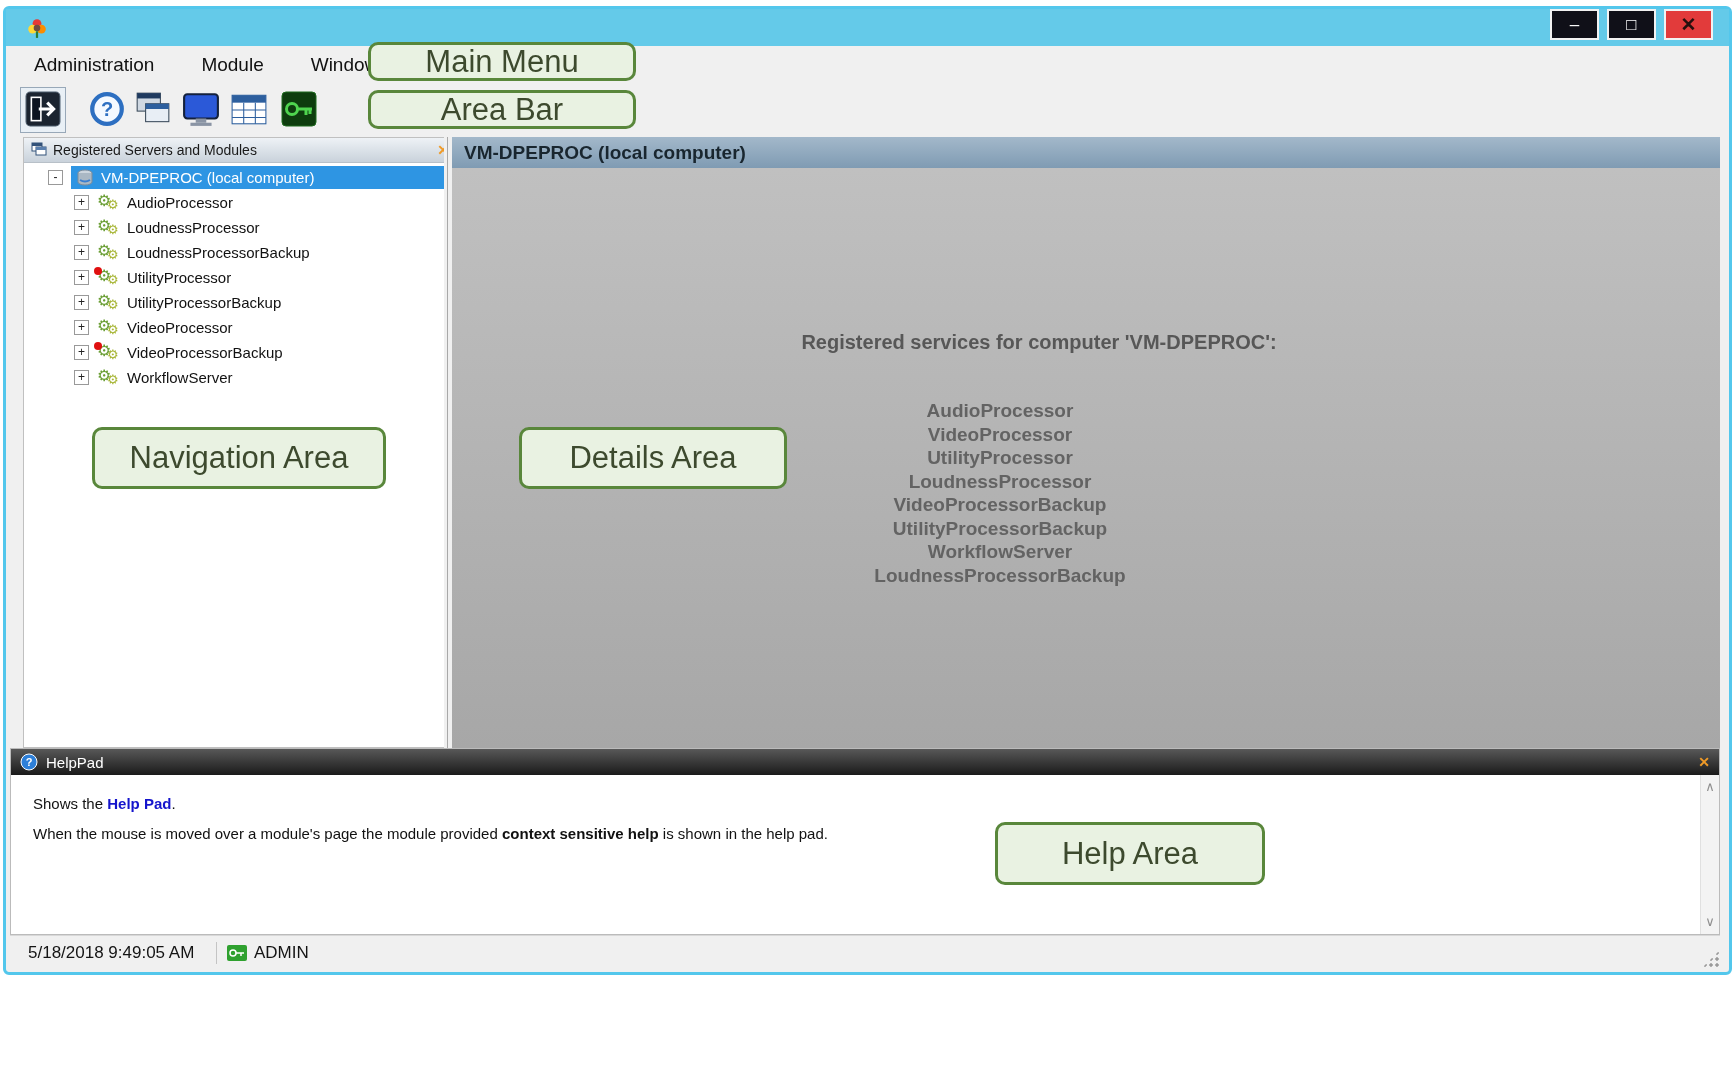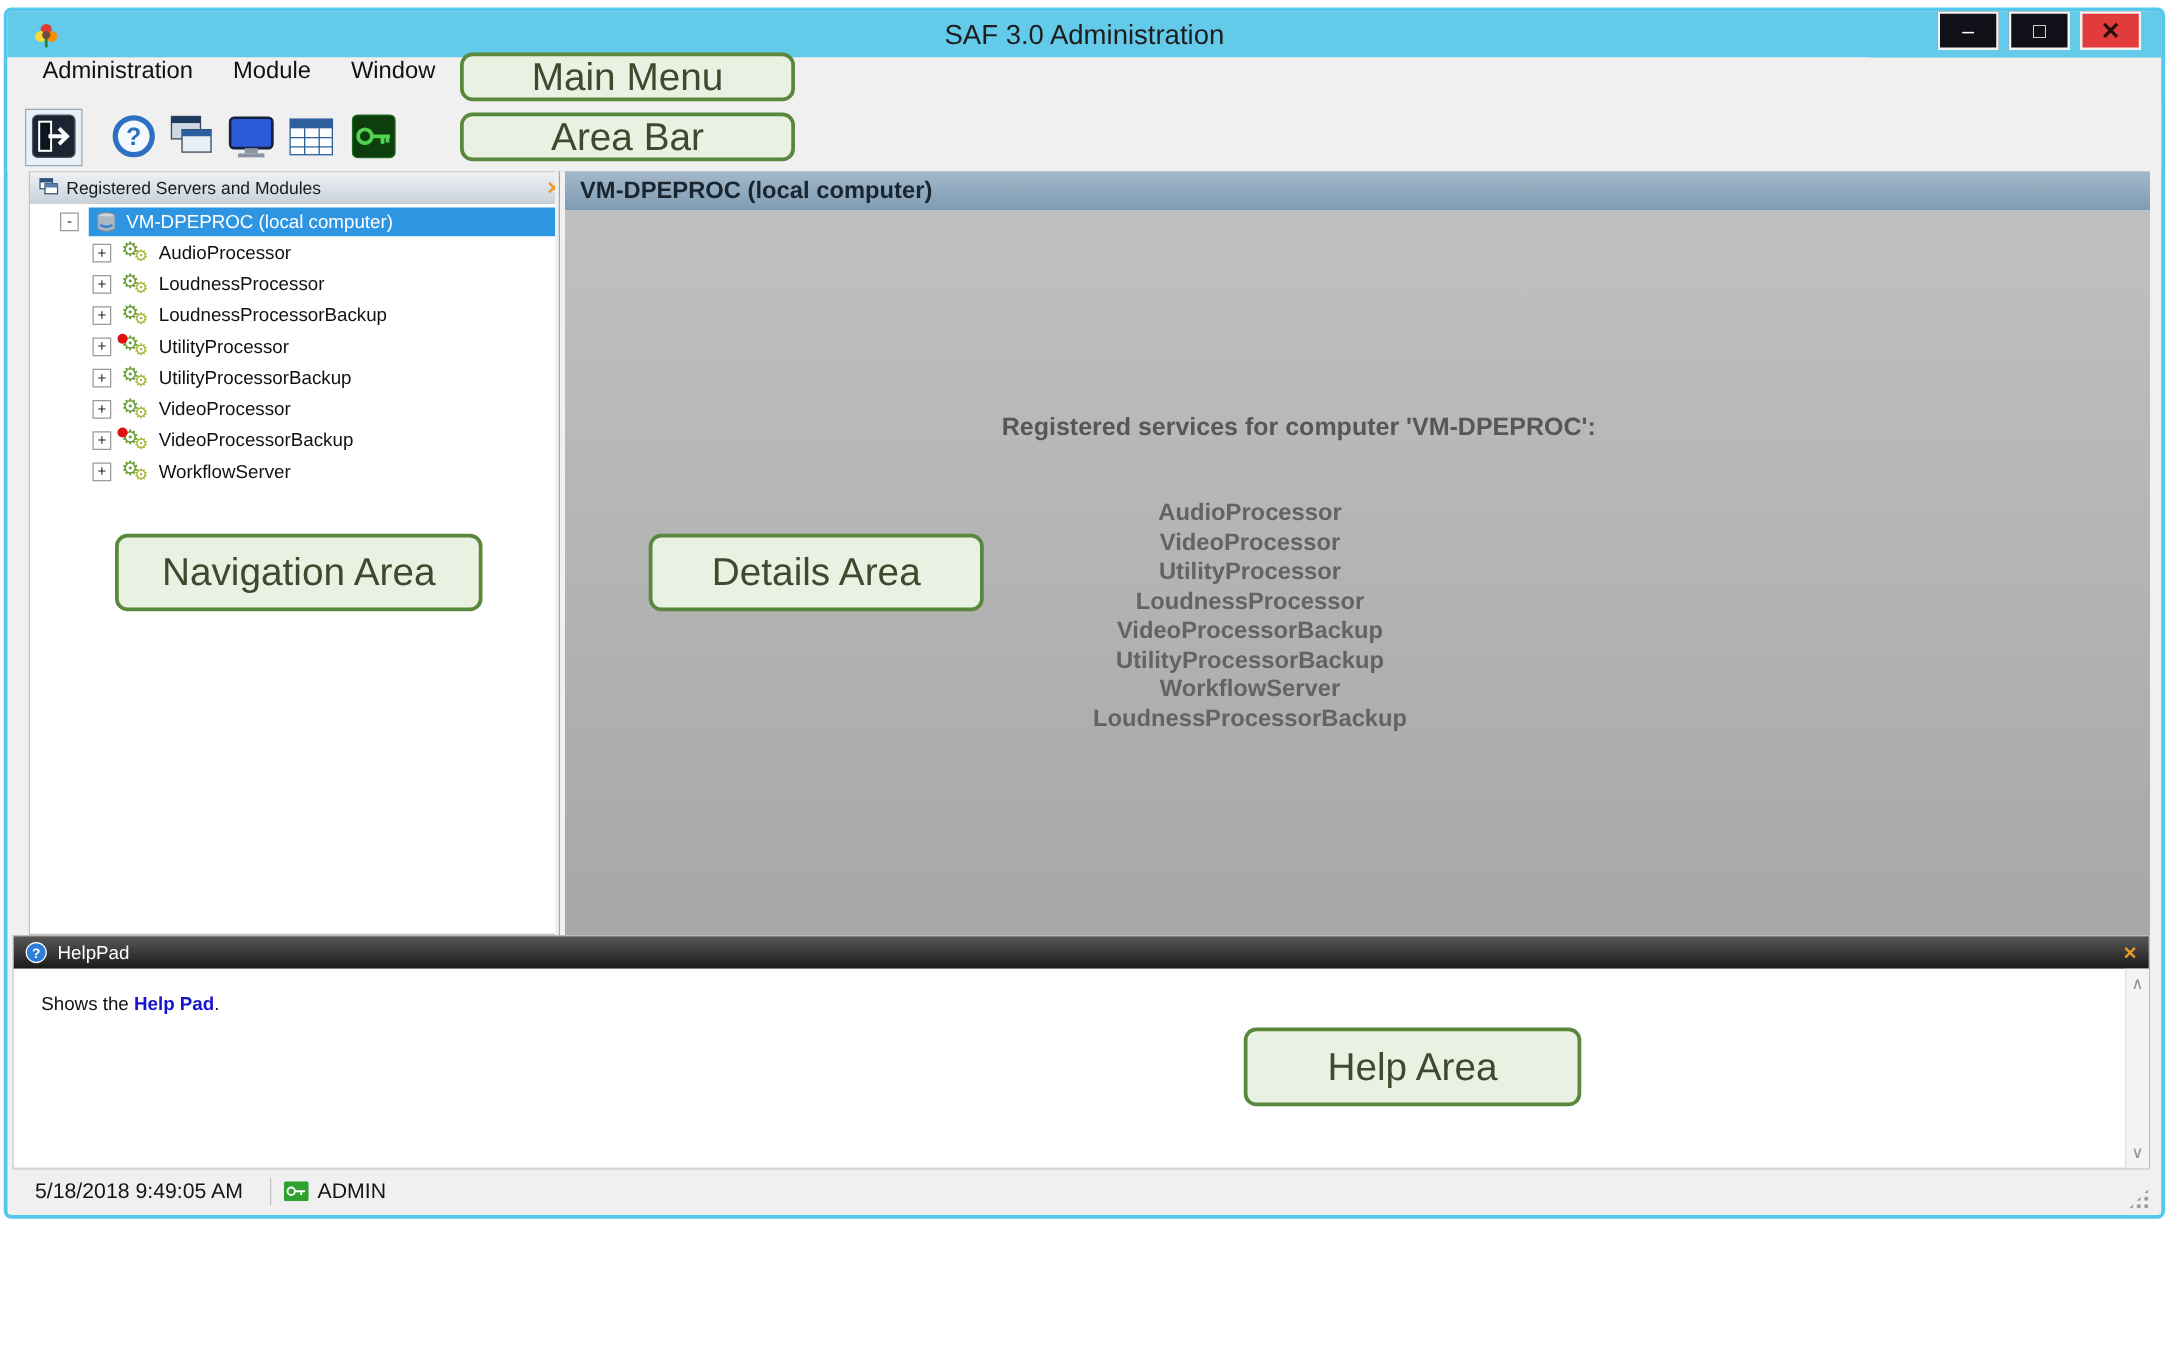--- a/index.html
+++ b/index.html
@@ -17,21 +17,21 @@
   .window-title { position:absolute; left:0; width:100%; text-align:center;
     font-size:22px; color:#1d1d1d; }
   .window-controls { position:absolute; top:9px; right:22px; display:flex; gap:8px; z-index:6; }
   .win-btn { width:49px; height:31px; border:2px solid #f2f2f2; display:flex;
     align-items:center; justify-content:center; font-size:17px; cursor:default; }
   .win-btn.min,.win-btn.max { background:#101018; color:#ffffff; }
   .win-btn.close { background:var(--close-red,#e23b3b); color:#26100e; font-weight:bold; font-size:19px; }
 
   
   .menubar { position:absolute; left:6px; top:46px; width:1488px; height:37px;
-    background:#f0f0f0; display:flex; align-items:flex-start; gap:32px; padding-left:28px;
+    background:#f0f0f0; display:flex; align-items:center; gap:47px; padding-left:28px;
     font-size:19px; color:#111; }
 
   
   .toolbar { position:absolute; left:6px; top:83px; width:1723px; height:54px; background:#f0f0f0; }
   .tb-btn { position:absolute; top:4px; width:46px; height:46px; background:transparent; border:none;
     display:flex; align-items:center; justify-content:center; cursor:default; }
   .tb-btn.framed { border:1px solid #98a8b8; background:#e9f0f6; }
   .tb-exit { left:14px; } .tb-help { left:78px; } .tb-servers { left:124px; }
   .tb-monitor { left:172px; } .tb-modules { left:220px; } .tb-key { left:270px; }
 
@@ -123,21 +123,20 @@
 <div class="titlebar">
   <span class="app-icon">
     <svg width="22" height="22" viewBox="0 0 20 20">
       <circle cx="10" cy="6" r="4" fill="#e53935"></circle>
       <circle cx="6" cy="11" r="4" fill="#fdd835"></circle>
       <circle cx="14" cy="11" r="4" fill="#fb8c00"></circle>
       <circle cx="10" cy="10" r="3" fill="#6d4c41"></circle>
       <rect x="9" y="13" width="2" height="6" fill="#2e7d32"></rect>
     </svg>
   </span>
-  <div class="window-title">SAF 3.0 Administration</div>
 </div>
 <div class="window-controls">
   <div class="win-btn min">–</div>
   <div class="win-btn max">□</div>
   <div class="win-btn close">✕</div>
 </div>
 
 <div class="menubar">
   <span class="menu-item">Administration</span>
   <span class="menu-item">Module</span>
@@ -332,20 +331,21 @@
       <svg width="18" height="18" viewBox="0 0 18 18">
         <circle cx="9" cy="9" r="8" fill="#2d7fd8" stroke="#ffffff"></circle>
         <text x="9" y="13" fill="#ffffff" font-size="11" font-weight="bold" text-anchor="middle">?</text>
       </svg>
     </span>
     <span>HelpPad</span>
     <span class="panel-close">✕</span>
   </div>
   <div class="helppad-body">
     <p class="hp-line1"><span>Shows the </span><a class="hp-link">Help Pad</a><span>.</span></p>
+    <p class="hp-line2"><span>When the mouse is moved over a module's page the module provided </span><b>context sensitive help</b><span> is shown in the help pad.</span></p>
     <div class="hp-scrollbar">
       <div class="sb-arrow up">∧</div>
       <div class="sb-arrow down">∨</div>
     </div>
   </div>
 </div>
 
 <div class="statusbar">
   <span class="sb-time">5/18/2018 9:49:05 AM</span>
   <span class="sb-sep"></span>

